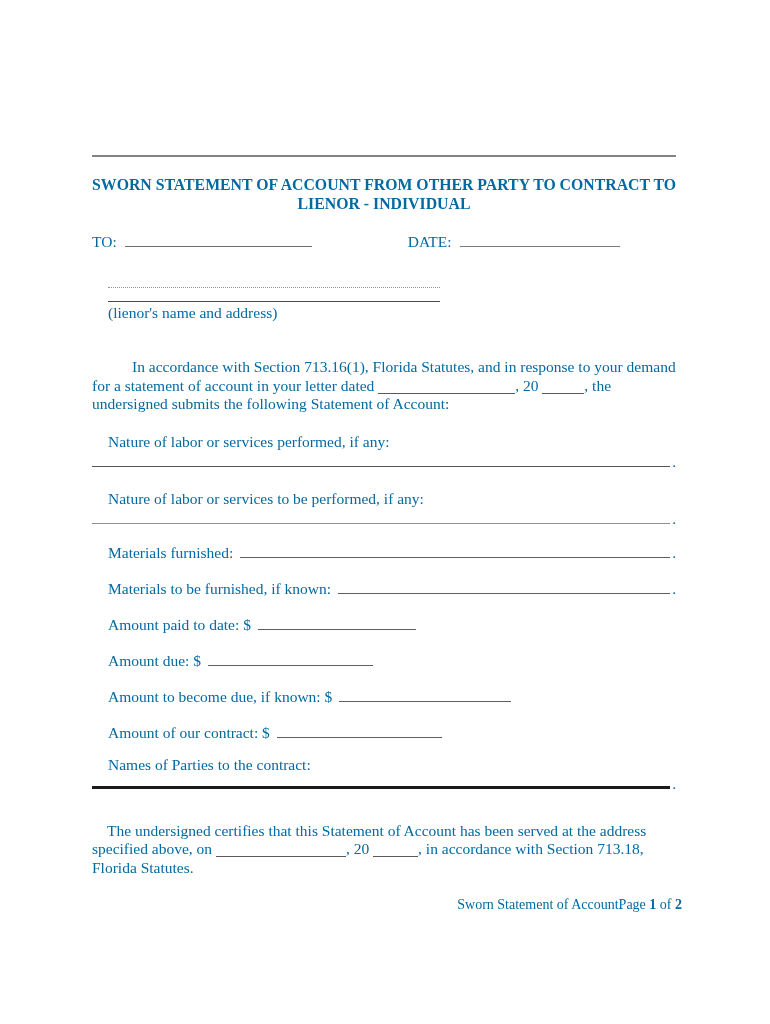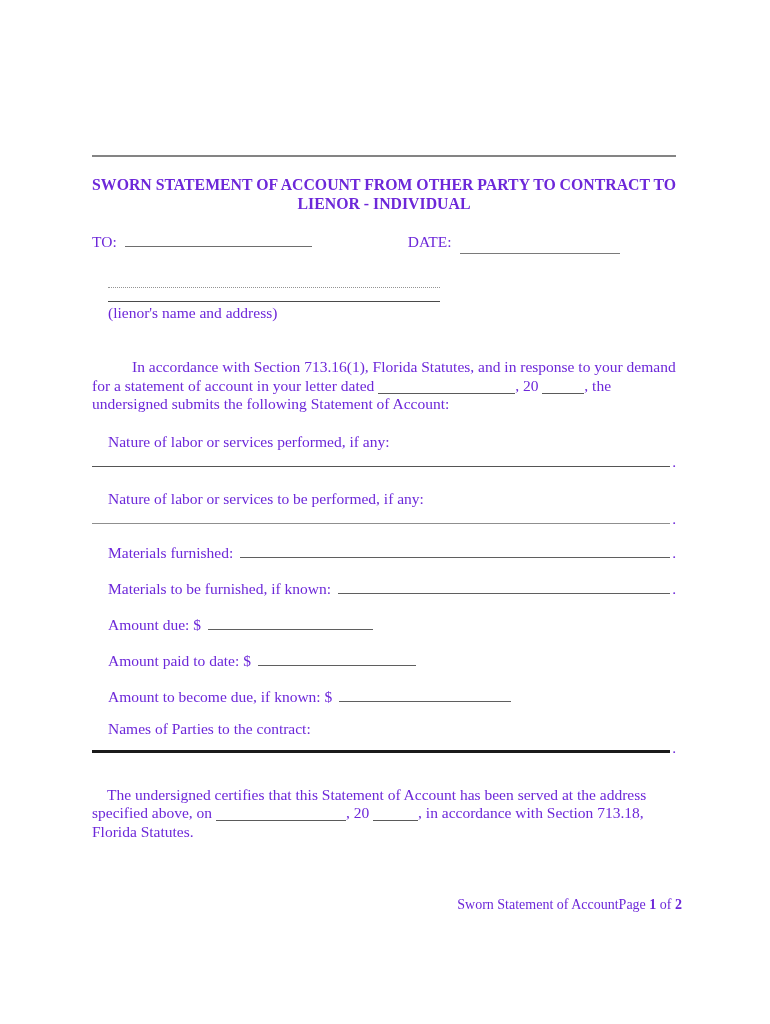--- a/index.html
+++ b/index.html
@@ -2,33 +2,33 @@
 <html><head>
 <meta charset="utf-8">
 <style>
   html,body{margin:0;padding:0;background:#ffffff;}
   .page{
     position:relative;
     width:770px;height:1024px;
     background:#ffffff;
     font-family:"Liberation Serif", serif;
     font-size:15.5px;
-    color:#6d28d9;
+    color:#0369a1;
     overflow:hidden;
   }
   .content{position:absolute;left:92px;top:0;width:584px;}
 
   .top-rule{margin-top:155px;height:0;border-bottom:2px solid #848484;}
 
   .title{margin:18px 0 0 0;text-align:center;font-size:15.8px;font-weight:bold;line-height:19px;}
   .title .tl{display:block;}
 
   .to-date-row{display:flex;align-items:baseline;margin-top:20px;}
   .fld{display:flex;align-items:baseline;}
-  .date-fld{margin-left:96px;align-items:flex-end;}
+  .date-fld{margin-left:96px;}
   .blank{display:inline-block;height:13px;margin-bottom:-3px;border-bottom:1px solid #6e6e6e;}
   .to-blank{width:187px;margin-left:8px;}
   .date-blank{width:160px;margin-left:8px;border-color:#7a7a7a;}
 
   .lienor-line1{margin:36px 0 0 16px;width:332px;height:0;border-bottom:1px dotted #949494;}
   .lienor-line2{margin:13px 0 0 16px;width:332px;height:0;border-bottom:1px solid #4a4a4a;}
   .caption{margin:2px 0 0 16px;line-height:18px;}
 
   .para{margin:13px 0 0 0;line-height:18.5px;text-align:left;}
   .para.intro{text-indent:40px;margin-top:36px;}
@@ -108,34 +108,38 @@
         <span class="dot">.</span>
       </div>
 
     <div class="item fill">
         <span class="lbl">Materials to be furnished, if known:</span>
         <span class="blank grow"></span>
         <span class="dot">.</span>
       </div>
 
     <div class="item fill">
-        <span class="lbl">Amount due: $</span>
-        <span class="blank fixed-blank w165"></span>
+        <span class="lbl">Amount paid to date: $</span>
+        <span class="blank fixed-blank w158"></span>
       </div>
 
     <div class="item fill">
-        <span class="lbl">Amount paid to date: $</span>
-        <span class="blank fixed-blank w158"></span>
+        <span class="lbl">Amount due: $</span>
+        <span class="blank fixed-blank w165"></span>
       </div>
 
     <div class="item fill">
         <span class="lbl">Amount to become due, if known: $</span>
         <span class="blank fixed-blank w172"></span>
       </div>
 
+    <div class="item fill">
+        <span class="lbl">Amount of our contract: $</span>
+        <span class="blank fixed-blank w165"></span>
+      </div>
 
     <div class="item" style="margin-top:14px"><span class="lbl">Names of Parties to the contract:</span></div>
     <div class="rule-line thick">
         <span class="blank-grow"></span>
         <span class="dot">.</span>
       </div>
 
     <p class="para certify"><span>The undersigned certifies that this Statement of Account has been served at the address specified above, on </span><span class="blank b-served-date"></span><span>, 20 </span><span class="blank b-served-year"></span><span>, in accordance with Section 713.18, Florida Statutes.</span></p>
 
   </div>

